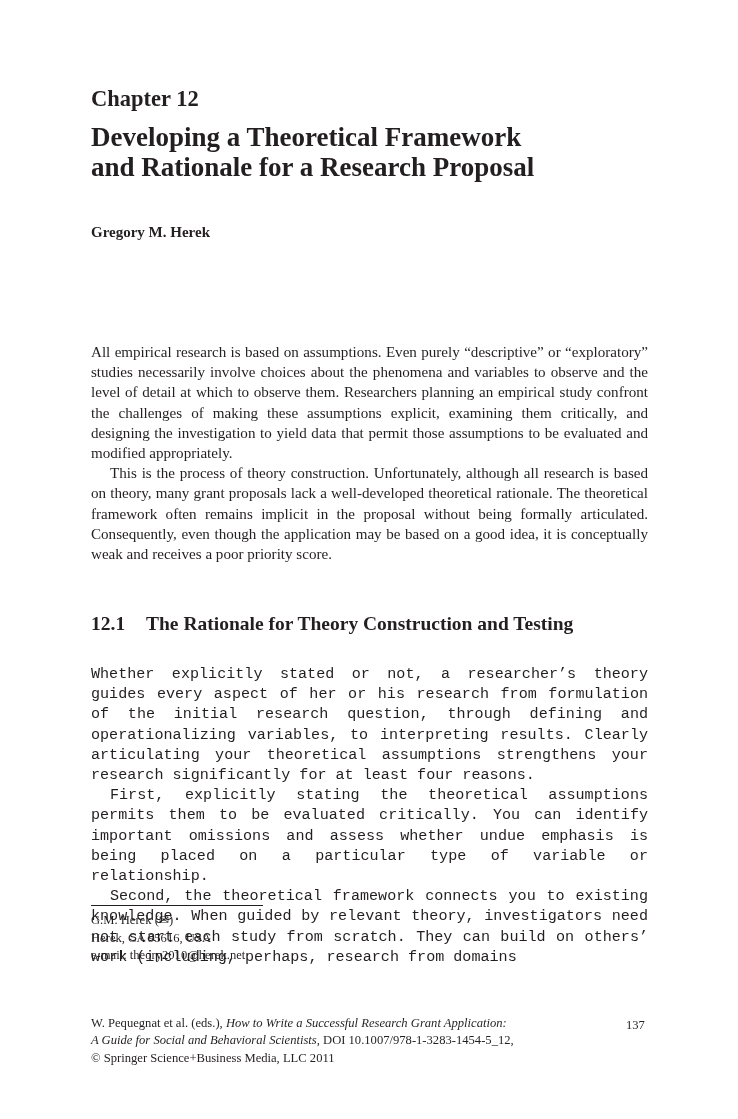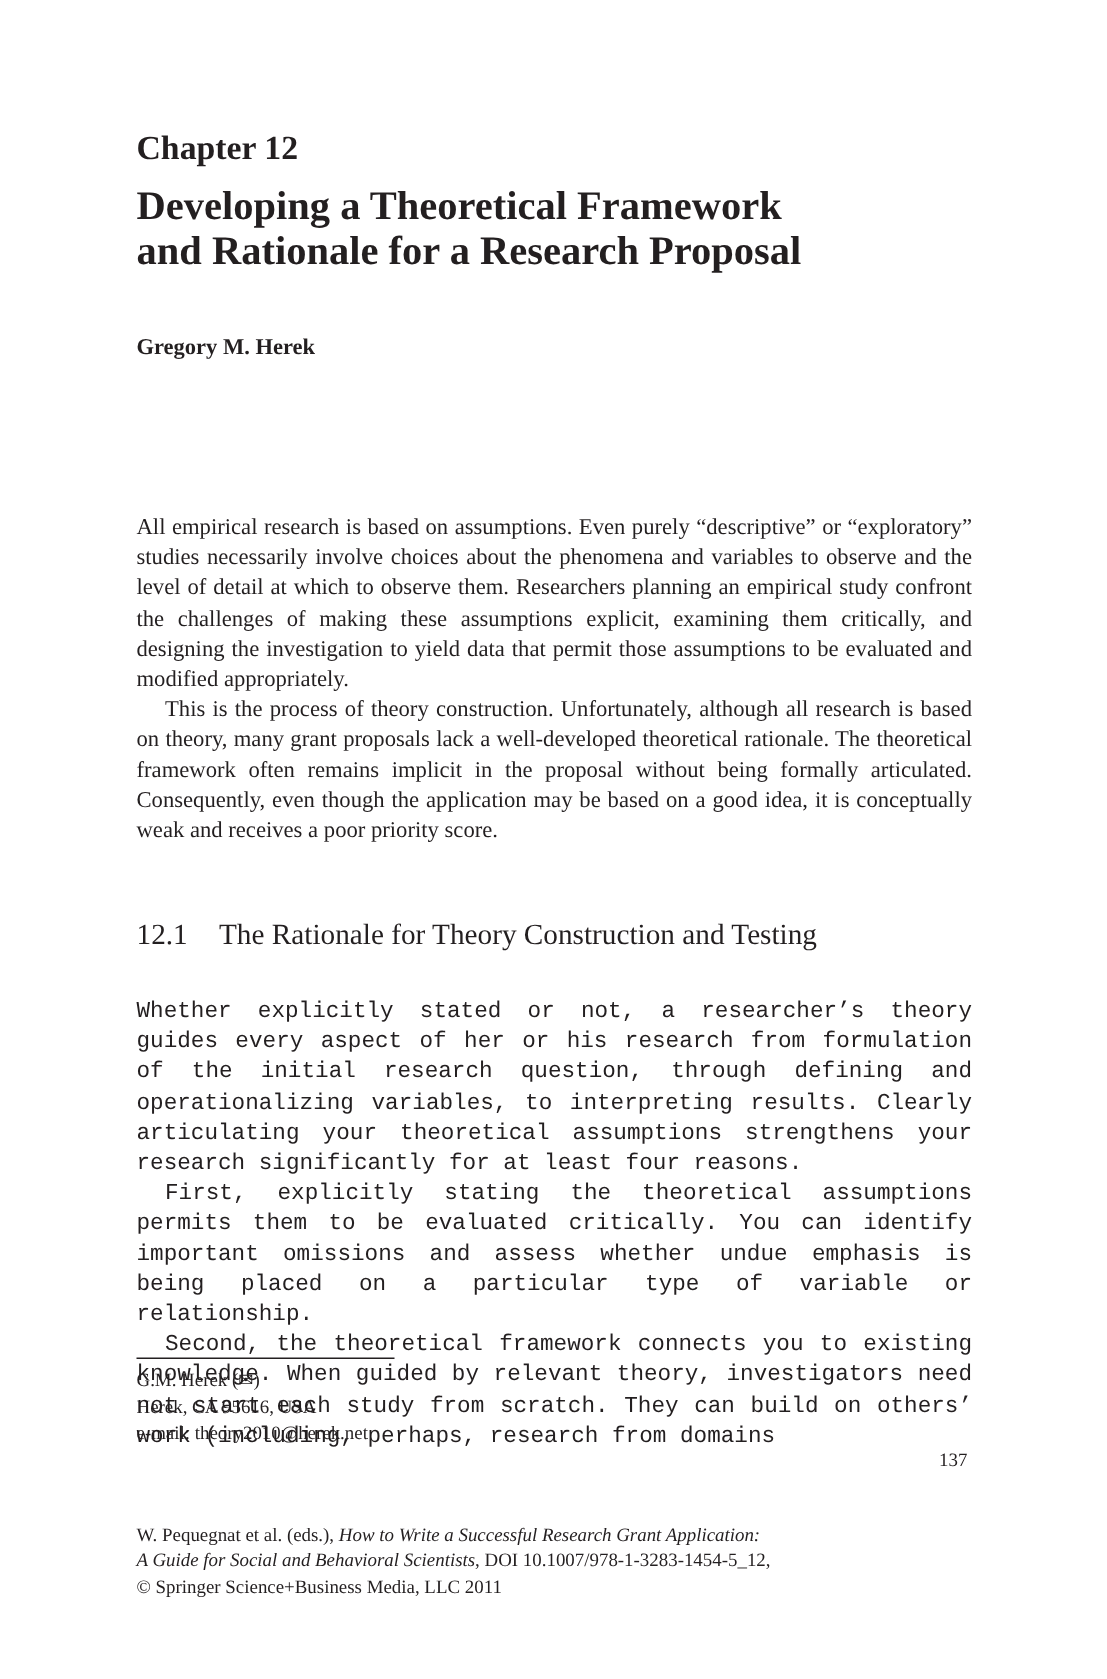--- a/index.html
+++ b/index.html
@@ -11,27 +11,27 @@
   .chap-label { left: 91px; top: 85px; font-size: 22.5px; font-weight: bold; line-height: 28px; }
   .chap-title { left: 91px; top: 122px; font-size: 27px; font-weight: bold; line-height: 30px; }
   .author { left: 91px; top: 224px; font-size: 15px; font-weight: bold; }
   .body-text {
     left: 91px; width: 557px; font-size: 15.1px; line-height: 20.2px;
     text-align: justify;
   }
   .body-text p { margin: 0; }
   .body-text p.indent { text-indent: 19px; }
   .body-text p.last { text-align-last: left; }
-  .sec-head { left: 91px; top: 613px; font-size: 19.5px; font-weight: normal; }
+  .sec-head { left: 91px; top: 613px; font-size: 19.5px; font-weight: bold; }
   .sec-head .num { display: inline-block; width: 55px; }
   .fn-rule { left: 91px; top: 905px; width: 172px; height: 1px; background: #231f20; }
   .footnote { left: 91px; top: 912px; font-size: 12.6px; line-height: 17.5px; }
   .footnote .env { font-family: "DejaVu Sans", sans-serif; font-size: 12px; }
   .cite { left: 91px; top: 1015px; font-size: 12.6px; line-height: 17.4px; width: 470px; }
-  .pageno { left: 626px; top: 966px; font-size: 12.6px; }
+  .pageno { left: 626px; top: 1018px; font-size: 12.6px; }
 </style>
 </head>
 <body>
 
 <div class="abs chap-label">Chapter 12</div>
 <div class="abs chap-title">
   <div>Developing a Theoretical Framework</div>
   <div>and Rationale for a Research Proposal</div>
 </div>
 <div class="abs author">Gregory M. Herek</div>

